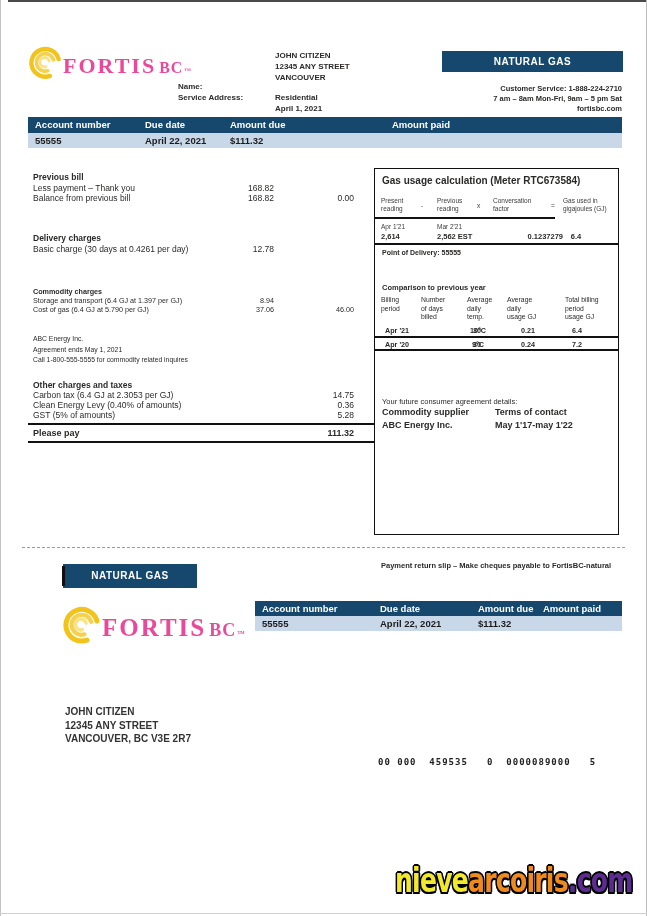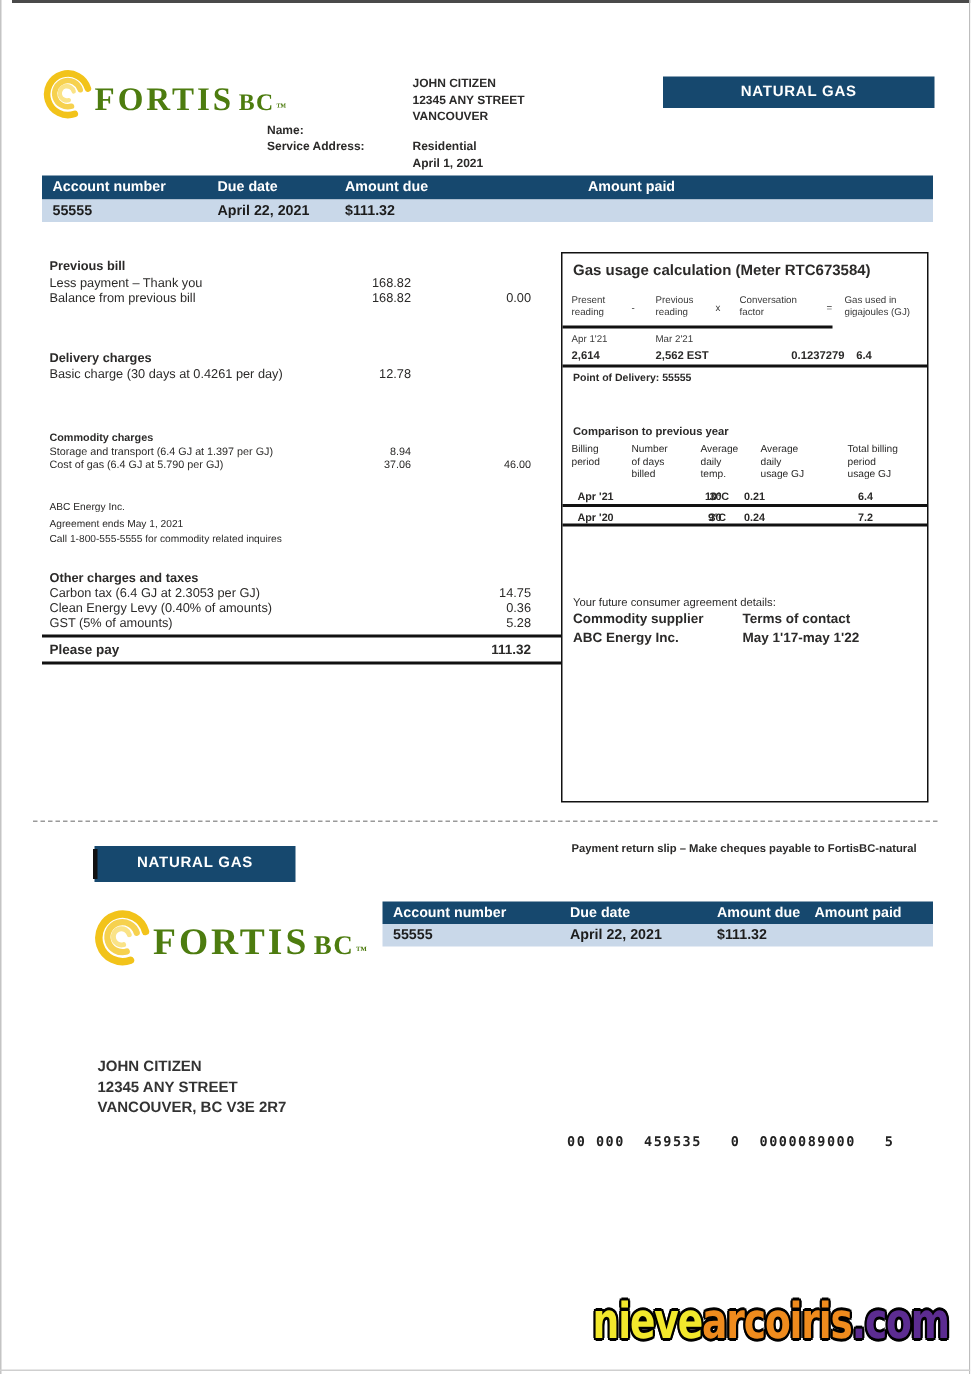--- a/index.html
+++ b/index.html
@@ -10,21 +10,21 @@
   
   .edge-top { position:absolute; left:8px; top:0; width:639px; height:2px; background:#4a4a4a; }
   .edge-left { position:absolute; left:0; top:0; width:1px; height:916px; background:#c4c4c4; }
   .edge-right { position:absolute; right:0; top:0; width:1px; height:916px; background:#bdbdbd; }
   .edge-bottom { position:absolute; left:0; top:913px; width:647px; height:1px; background:#cfcfcf; }
 
   
   .logo { position:absolute; display:flex; align-items:center; }
   .logo-top { left:28px; top:46px; }
   .logo-bottom { left:62px; top:606px; }
-  .logo-text { font-family:"Liberation Serif", serif; color:#4d7c0f; font-weight:700; letter-spacing:2px; display:flex; align-items:baseline;text-align:center; }
+  .logo-text { font-family:"Liberation Serif", serif; color:#ec4899; font-weight:700; letter-spacing:2px; display:flex; align-items:baseline;text-align:center; }
   .logo-top .logo-text { font-size:22px; }
   .logo-bottom .logo-text { font-size:25px; }
   .logo-bc { font-size:0.72em; letter-spacing:1px; margin-left:3px; }
   .logo-tm { font-size:0.3em; vertical-align:super; margin-left:1px; }
 
   
   .fld-label { position:absolute; left:178px; font-size:8px; font-weight:700; color:#2b2a29;margin-top:31px; }
   .fld-value { position:absolute; left:275px; font-size:8px; font-weight:700; color:#2b2a29; }
 
   .badge { position:absolute; background:#16486e; color:#fff; font-weight:700; text-align:center; letter-spacing:0.5px; }
@@ -71,21 +71,21 @@
   .g-heavy { position:absolute; left:0; top:74px; width:100%; height:2px; background:#111; }
   .g-pod { position:absolute; left:7px; top:80px; font-size:7px; font-weight:700; }
   .cmp-title { position:absolute; left:7px; top:114px; font-size:7.5px; font-weight:700; }
   .cmp-h { position:absolute; top:127px; font-size:6.8px; line-height:8.5px; white-space:pre-line; }
   .cmp-row1 { position:absolute; left:0; top:157px; width:100%; height:10px; font-size:7.2px; font-weight:700; }
   .cmp-row2 { position:absolute; left:0; top:167px; width:100%; height:15px; font-size:7.2px; font-weight:700;
               border-top:2px solid #111; border-bottom:2px solid #111; }
   .cmp-row2 .cell { top:2px; }
   .cell { position:absolute; }
   .v0 { left:10px; } .v1 { left:46px; width:24px; text-align:center;margin-left:44px; }
-  .v2 { left:88px; width:30px; text-align:center; } .v3 { left:112px; width:32px; text-align:center; }
+  .v2 { left:88px; width:30px; text-align:center; } .v3 { left:128px; width:32px; text-align:right; }
   .v4 { left:186px; width:32px; text-align:center; }
   .agr-title { position:absolute; left:7px; top:228px; font-size:7.5px; }
   .agr-h1 { position:absolute; left:7px; top:238px; font-size:9px; font-weight:700; }
   .agr-h2 { position:absolute; left:120px; top:238px; font-size:9px; font-weight:700; }
   .agr-v1 { position:absolute; left:7px; top:251px; font-size:9px; font-weight:700; }
   .agr-v2 { position:absolute; left:120px; top:251px; font-size:9px; font-weight:700; }
 
   
   .perforation { position:absolute; left:22px; top:547px; width:603px; border-top:1.5px dashed #9a9a9a; }
   .slip-note { position:absolute; left:381px; top:561px; font-size:7.5px; font-weight:700; }
@@ -132,20 +132,25 @@
   <span class="fld-value" style="top:51px">JOHN CITIZEN</span>
   <span class="fld-label" style="top:62px">Service Address:</span>
   <span class="fld-value" style="top:62px">12345 ANY STREET</span>
   <span class="fld-value" style="top:73px">VANCOUVER</span>
   <span class="fld-label" style="top:93px">Rate class:</span>
   <span class="fld-value" style="top:93px">Residential</span>
   <span class="fld-label" style="top:104px">Billing date:</span>
   <span class="fld-value" style="top:104px">April 1, 2021</span>
 
   <div class="badge badge-top">NATURAL GAS</div>
+  <div class="cs-block">
+    <div>Customer Service: 1-888-224-2710</div>
+    <div>7 am – 8am Mon-Fri, 9am – 5 pm Sat</div>
+    <div>fortisbc.com</div>
+  </div>
 
   <div class="tblhead t-main">
     <span class="c0">Account number</span>
     <span class="c1">Due date</span>
     <span class="c2">Amount due</span>
     <span class="c3">Amount paid</span>
   </div>
   <div class="tblrow t-main">
     <span class="c0">55555</span>
     <span class="c1">April 22, 2021</span>

